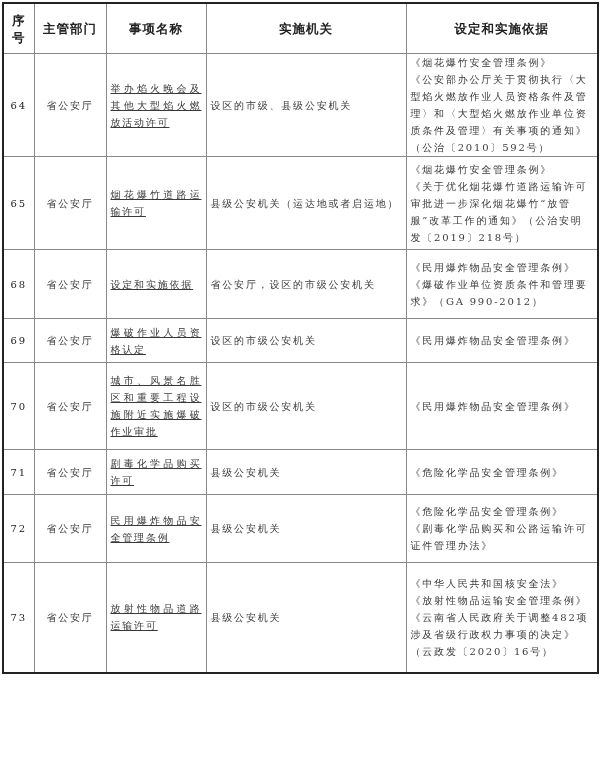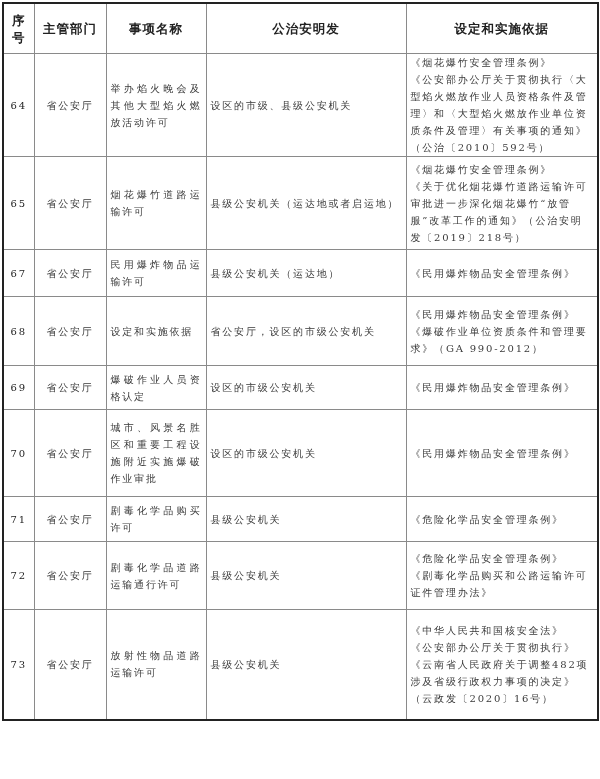--- a/index.html
+++ b/index.html
@@ -19,21 +19,21 @@
   }
   table.doc-table th {
     font-family: "DejaVu Sans", "Liberation Sans", sans-serif;
     font-weight: bold; font-size: 12.5px; color: #222; text-align: center;
     letter-spacing: 1px; height: 49px;
     border-bottom: 1px solid #8a8a8a;
   }
   th.col-no { line-height: 18px; padding: 0; }
   td.c-no { text-align: center; font-size: 12px; letter-spacing: 0; color: #222; padding: 0; }
   td.c-dept { text-align: center; letter-spacing: 2px; }
-  td.c-name { text-align: justify; text-align-last: left; padding-left: 6px; padding-right: 6px; }
+  td.c-name { text-align: justify; text-align-last: left; padding-left: 6px; padding-right: 6px; text-decoration: underline; }
   td.c-org { padding-left: 6px; margin-left: 28px; }
   td.c-basis { padding-left: 6px; padding-right: 4px; letter-spacing: 1.6px; }
   .basis-line { display: block; }
   col.w-no { width: 31px; }
   col.w-dept { width: 72px; }
   col.w-name { width: 100px; }
   col.w-org { width: 200px; }
   col.w-basis { width: 192px; }
 </style>
 </head>
@@ -45,21 +45,21 @@
       <col class="w-dept">
       <col class="w-name">
       <col class="w-org">
       <col class="w-basis">
   </colgroup>
   <thead>
     <tr>
       <th class="col-no"><span>序</span><br><span>号</span></th>
       <th>主管部门</th>
       <th>事项名称</th>
-      <th>公治安明发</th>
+      <th>实施机关</th>
       <th>设定和实施依据</th>
     </tr>
   </thead>
   <tbody id="table-body">
       <tr style="height: 103px;">
         <td class="c-no">64</td>
         <td class="c-dept">省公安厅</td>
         <td class="c-name">举办焰火晚会及其他大型焰火燃放活动许可</td>
         <td class="c-org">设区的市级、县级公安机关</td>
         <td class="c-basis">
@@ -68,29 +68,20 @@
         </td>
       </tr>
       <tr style="height: 93px;">
         <td class="c-no">65</td>
         <td class="c-dept">省公安厅</td>
         <td class="c-name">烟花爆竹道路运输许可</td>
         <td class="c-org">县级公安机关（运达地或者启运地）</td>
         <td class="c-basis">
           <span class="basis-line">《烟花爆竹安全管理条例》</span>
           <span class="basis-line">《关于优化烟花爆竹道路运输许可审批进一步深化烟花爆竹“放管服”改革工作的通知》（公治安明发〔2019〕218号）</span>
-        </td>
-      </tr>
-      <tr style="height: 47px;">
-        <td class="c-no">67</td>
-        <td class="c-dept">省公安厅</td>
-        <td class="c-name">民用爆炸物品运输许可</td>
-        <td class="c-org">县级公安机关（运达地）</td>
-        <td class="c-basis">
-          <span class="basis-line">《民用爆炸物品安全管理条例》</span>
         </td>
       </tr>
       <tr style="height: 69px;">
         <td class="c-no">68</td>
         <td class="c-dept">省公安厅</td>
         <td class="c-name">设定和实施依据</td>
         <td class="c-org">省公安厅，设区的市级公安机关</td>
         <td class="c-basis">
           <span class="basis-line">《民用爆炸物品安全管理条例》</span>
           <span class="basis-line">《爆破作业单位资质条件和管理要求》（GA 990-2012）</span>
@@ -119,32 +110,32 @@
         <td class="c-dept">省公安厅</td>
         <td class="c-name">剧毒化学品购买许可</td>
         <td class="c-org">县级公安机关</td>
         <td class="c-basis">
           <span class="basis-line">《危险化学品安全管理条例》</span>
         </td>
       </tr>
       <tr style="height: 68px;">
         <td class="c-no">72</td>
         <td class="c-dept">省公安厅</td>
-        <td class="c-name">剧毒化学品道路运输通行许可</td>
+        <td class="c-name">民用爆炸物品安全管理条例</td>
         <td class="c-org">县级公安机关</td>
         <td class="c-basis">
           <span class="basis-line">《危险化学品安全管理条例》</span>
           <span class="basis-line">《剧毒化学品购买和公路运输许可证件管理办法》</span>
         </td>
       </tr>
       <tr style="height: 110px;">
         <td class="c-no">73</td>
         <td class="c-dept">省公安厅</td>
         <td class="c-name">放射性物品道路运输许可</td>
         <td class="c-org">县级公安机关</td>
         <td class="c-basis">
           <span class="basis-line">《中华人民共和国核安全法》</span>
-          <span class="basis-line">《公安部办公厅关于贯彻执行》</span>
+          <span class="basis-line">《放射性物品运输安全管理条例》</span>
           <span class="basis-line">《云南省人民政府关于调整482项涉及省级行政权力事项的决定》（云政发〔2020〕16号）</span>
         </td>
       </tr>
     </tbody>
 </table>
 
 </body></html>

